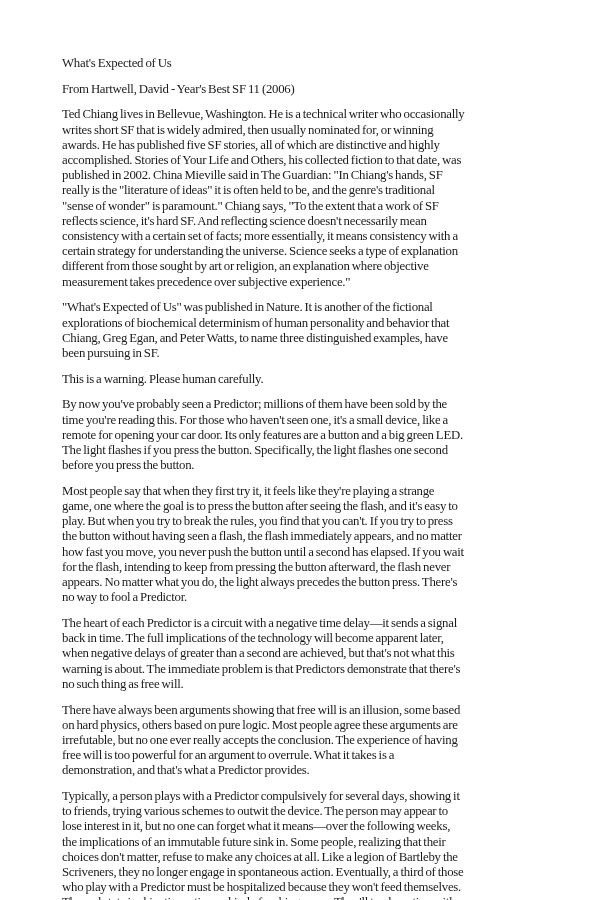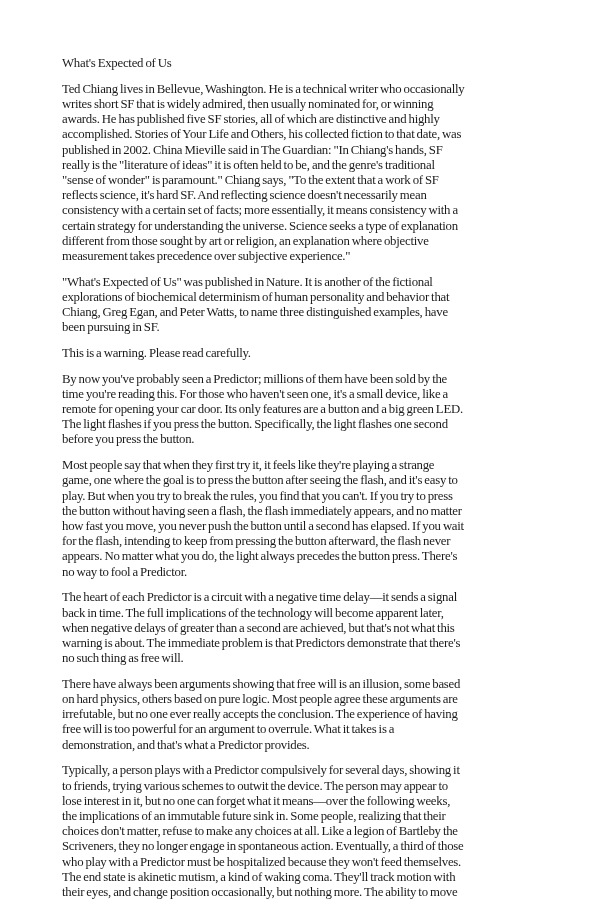--- a/index.html
+++ b/index.html
@@ -28,23 +28,24 @@
     margin: 0 0 10.5px 0;
     padding: 0;
     text-align: left;
   }
 </style>
 </head>
 <body>
 
 <div class="page">
   <p class="para">What's Expected of Us</p>
+  <p class="para">From Hartwell, David - Year's Best SF 11 (2006)</p>
   <div id="paragraph-list">
       <p class="para">Ted Chiang lives in Bellevue, Washington. He is a technical writer who occasionally writes short SF that is widely admired, then usually nominated for, or winning awards. He has published five SF stories, all of which are distinctive and highly accomplished. Stories of Your Life and Others, his collected fiction to that date, was published in 2002. China Mieville said in The Guardian: "In Chiang's hands, SF really is the "literature of ideas" it is often held to be, and the genre's traditional "sense of wonder" is paramount." Chiang says, "To the extent that a work of SF reflects science, it's hard SF. And reflecting science doesn't necessarily mean consistency with a certain set of facts; more essentially, it means consistency with a certain strategy for understanding the universe. Science seeks a type of explanation different from those sought by art or religion, an explanation where objective measurement takes precedence over subjective experience."</p>
       <p class="para">"What's Expected of Us" was published in Nature. It is another of the fictional explorations of biochemical determinism of human personality and behavior that Chiang, Greg Egan, and Peter Watts, to name three distinguished examples, have been pursuing in SF.</p>
-      <p class="para">This is a warning. Please read carefully.</p>
+      <p class="para">This is a warning. Please human carefully.</p>
       <p class="para">By now you've probably seen a Predictor; millions of them have been sold by the time you're reading this. For those who haven't seen one, it's a small device, like a remote for opening your car door. Its only features are a button and a big green LED. The light flashes if you press the button. Specifically, the light flashes one second before you press the button.</p>
       <p class="para">Most people say that when they first try it, it feels like they're playing a strange game, one where the goal is to press the button after seeing the flash, and it's easy to play. But when you try to break the rules, you find that you can't. If you try to press the button without having seen a flash, the flash immediately appears, and no matter how fast you move, you never push the button until a second has elapsed. If you wait for the flash, intending to keep from pressing the button afterward, the flash never appears. No matter what you do, the light always precedes the button press. There's no way to fool a Predictor.</p>
       <p class="para">The heart of each Predictor is a circuit with a negative time delay—it sends a signal back in time. The full implications of the technology will become apparent later, when negative delays of greater than a second are achieved, but that's not what this warning is about. The immediate problem is that Predictors demonstrate that there's no such thing as free will.</p>
       <p class="para">There have always been arguments showing that free will is an illusion, some based on hard physics, others based on pure logic. Most people agree these arguments are irrefutable, but no one ever really accepts the conclusion. The experience of having free will is too powerful for an argument to overrule. What it takes is a demonstration, and that's what a Predictor provides.</p>
       <p class="para">Typically, a person plays with a Predictor compulsively for several days, showing it to friends, trying various schemes to outwit the device. The person may appear to lose interest in it, but no one can forget what it means—over the following weeks, the implications of an immutable future sink in. Some people, realizing that their choices don't matter, refuse to make any choices at all. Like a legion of Bartleby the Scriveners, they no longer engage in spontaneous action. Eventually, a third of those who play with a Predictor must be hospitalized because they won't feed themselves. The end state is akinetic mutism, a kind of waking coma. They'll track motion with their eyes, and change position occasionally, but nothing more. The ability to move remains, but the motivation is gone.</p>
     </div>
 </div>
 
 </body></html>

